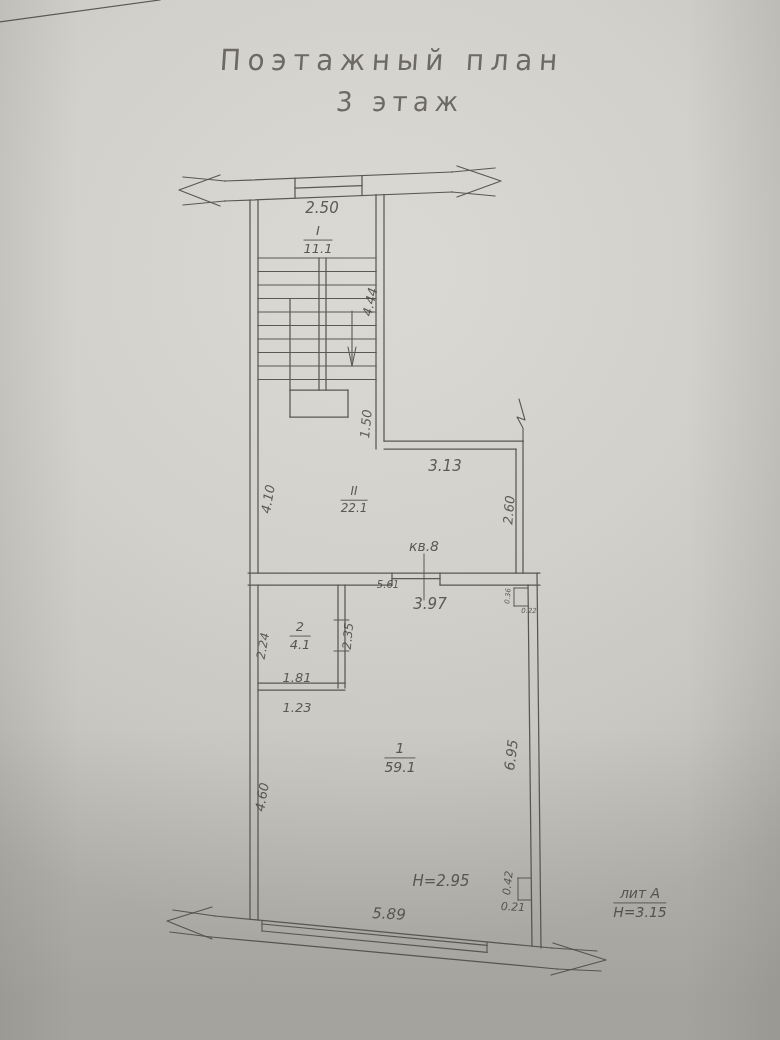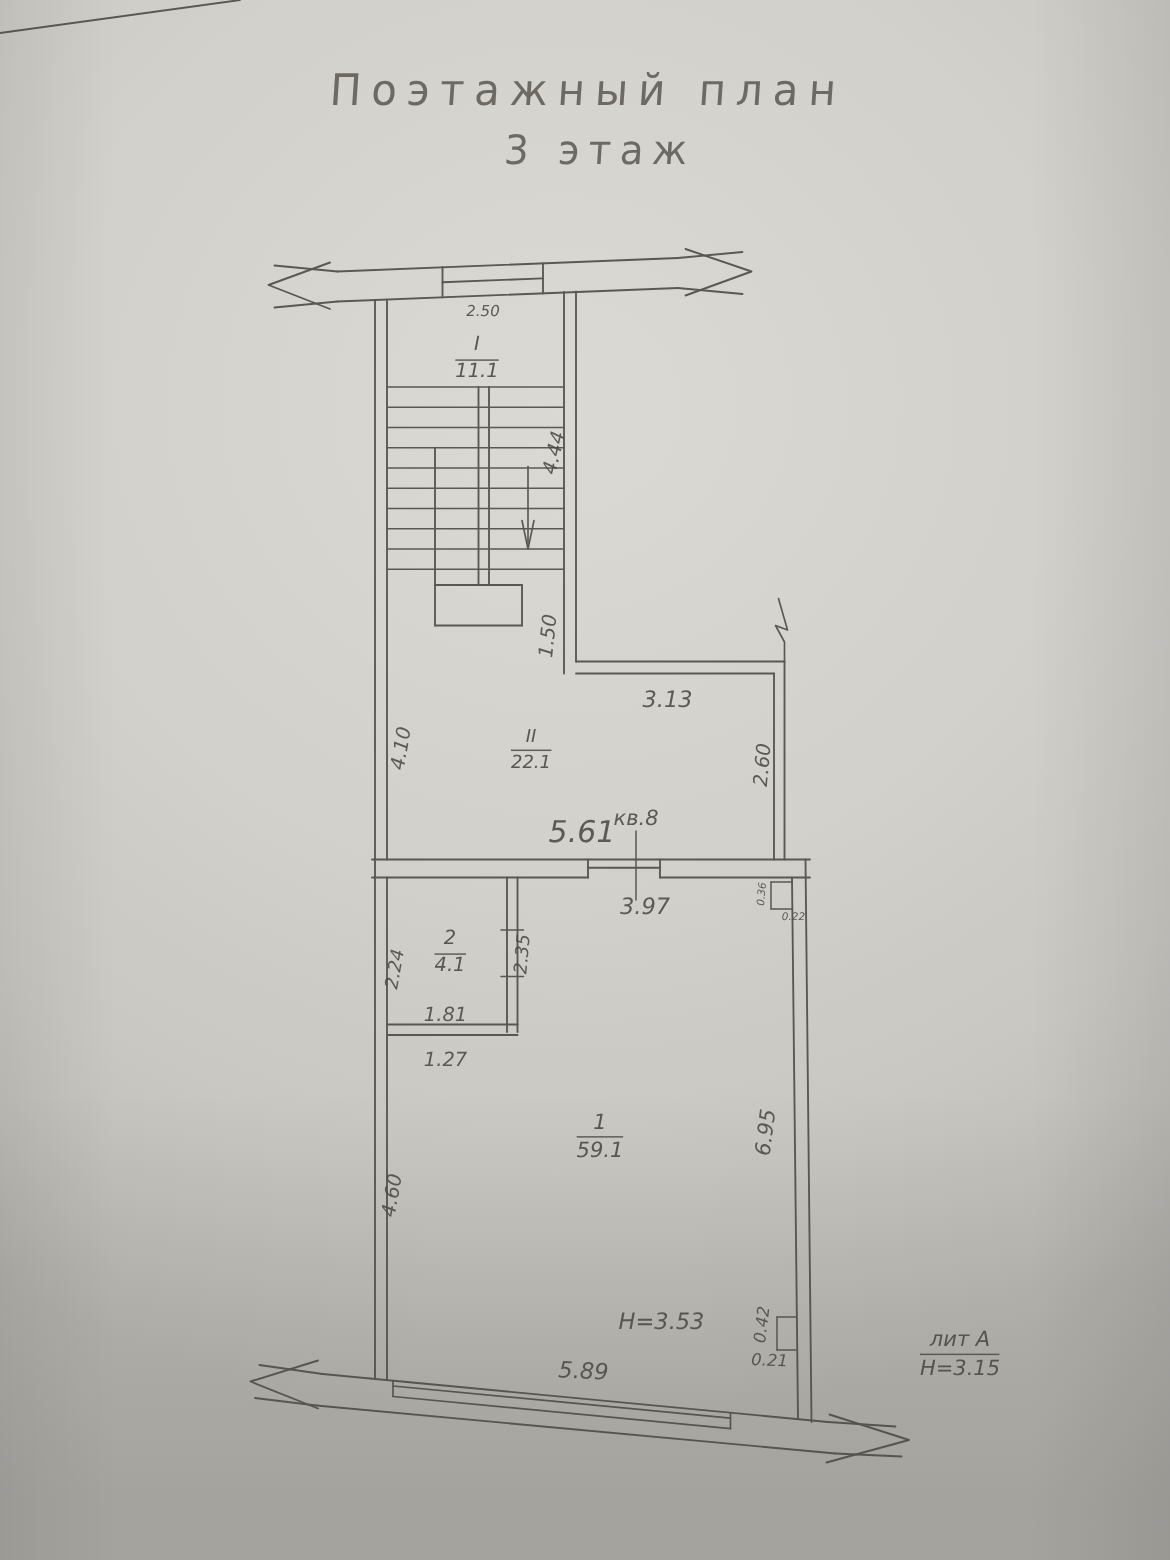--- a/index.html
+++ b/index.html
@@ -159,59 +159,59 @@
     <g>
       <path d="M552,948 L597,951"></path>
       <path d="M557,969 L601,971"></path>
       <path d="M553,943 L606,960 L551,975"></path>
     </g>
   </svg>
 
   <div class="lbl title" style="left:392px;top:60px;font-size:29px;">Поэтажный план</div>
   <div class="lbl title" style="left:400px;top:101px;font-size:27px;letter-spacing:6px;">3 этаж</div>
 
-  <div class="lbl" style="left:322px;top:208px;font-size:10px;">2.50</div>
+  <div class="lbl" style="left:322px;top:208px;font-size:15px;">2.50</div>
   <div class="frac" style="left:318px;top:240px;font-size:13px;">
     <span class="top">I</span>
     <span class="bot">11.1</span>
   </div>
   <div class="lbl rot" style="left:370px;top:302px;font-size:13px;transform:translate(-50%,-50%) rotate(-77deg);">4.44</div>
   <div class="lbl rot" style="left:366px;top:424px;font-size:13px;transform:translate(-50%,-50%) rotate(-84deg);">1.50</div>
 
   <div class="lbl" style="left:445px;top:466px;font-size:15px;text-align:right;">3.13</div>
   <div class="frac" style="left:354px;top:500px;font-size:12px;">
     <span class="top">II</span>
     <span class="bot">22.1</span>
   </div>
   <div class="lbl rot" style="left:268px;top:499px;font-size:13px;transform:translate(-50%,-50%) rotate(-80deg);">4.10</div>
   <div class="lbl rot" style="left:509px;top:510px;font-size:13px;transform:translate(-50%,-50%) rotate(-85deg);">2.60</div>
 
   <div class="lbl" style="left:424px;top:546px;font-size:14px;">кв.8</div>
-  <div class="lbl" style="left:388px;top:554px;font-size:20px;">5.61</div>
+  <div class="lbl" style="left:388px;top:584px;font-size:10px;">5.61</div>
   <div class="lbl" style="left:430px;top:604px;font-size:15px;">3.97</div>
 
   <div class="lbl rot" style="left:508px;top:596px;font-size:7px;transform:translate(-50%,-50%) rotate(-85deg);">0.36</div>
   <div class="lbl" style="left:529px;top:611px;font-size:7px;">0.22</div>
 
   <div class="frac" style="left:300px;top:636px;font-size:13px;">
     <span class="top">2</span>
     <span class="bot">4.1</span>
   </div>
   <div class="lbl rot" style="left:263px;top:646px;font-size:12px;transform:translate(-50%,-50%) rotate(-80deg);">2.24</div>
   <div class="lbl rot" style="left:348px;top:636px;font-size:12px;transform:translate(-50%,-50%) rotate(-85deg);">2.35</div>
   <div class="lbl" style="left:297px;top:677px;font-size:13px;">1.81</div>
-  <div class="lbl" style="left:297px;top:707px;font-size:13px;">1.27</div>
+  <div class="lbl" style="left:297px;top:707px;font-size:13px;">1.23</div>
 
   <div class="frac" style="left:400px;top:758px;font-size:14px;">
     <span class="top">1</span>
     <span class="bot">59.1</span>
   </div>
   <div class="lbl rot" style="left:511px;top:755px;font-size:14px;transform:translate(-50%,-50%) rotate(-83deg);">6.95</div>
   <div class="lbl rot" style="left:262px;top:797px;font-size:13px;transform:translate(-50%,-50%) rotate(-80deg);">4.60</div>
-  <div class="lbl" style="left:441px;top:881px;font-size:15px;">H=3.53</div>
+  <div class="lbl" style="left:441px;top:881px;font-size:15px;">H=2.95</div>
 
   <div class="lbl rot" style="left:508px;top:883px;font-size:11px;transform:translate(-50%,-50%) rotate(-83deg);">0.42</div>
   <div class="lbl" style="left:513px;top:907px;font-size:11px;transform:translate(-50%,-50%) rotate(2deg);">0.21</div>
 
   <div class="lbl" style="left:389px;top:914px;font-size:15px;transform:translate(-50%,-50%) rotate(3deg);">5.89</div>
 
   <div class="frac" style="left:640px;top:903px;font-size:14px;">
     <span class="top">лит А</span>
     <span class="bot">Н=3.15</span>
   </div>

